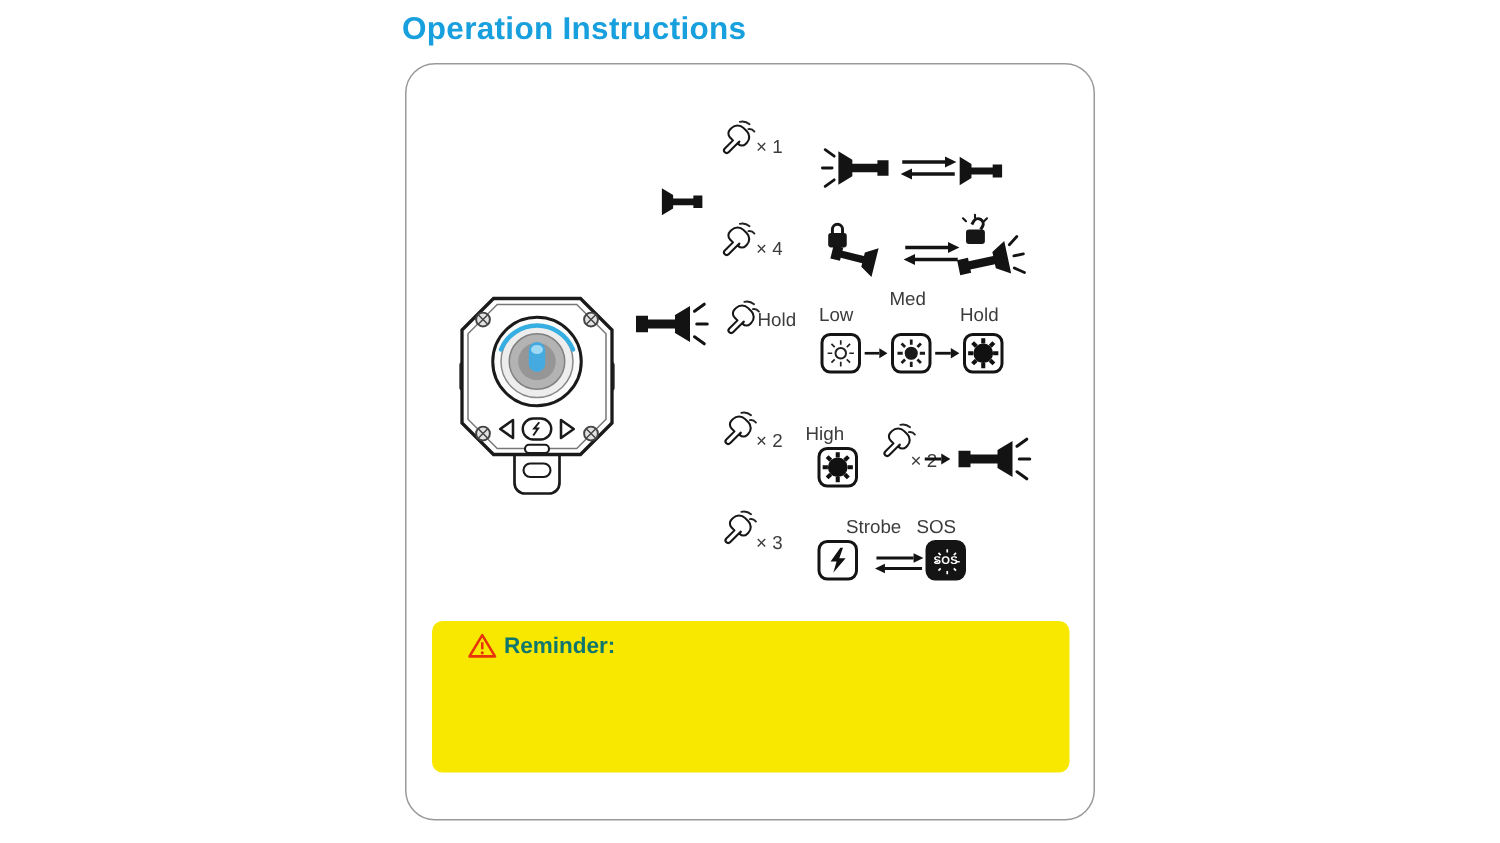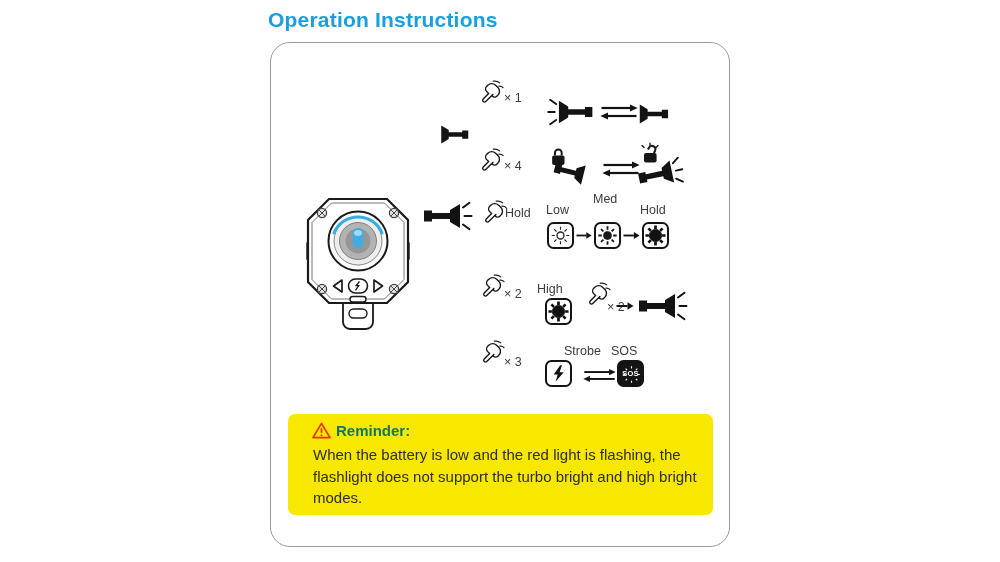--- a/index.html
+++ b/index.html
@@ -268,15 +268,14 @@
     <span class="sos-text">SOS</span>
   </div>
 
   <div class="reminder"></div>
   <svg class="icon" style="left:312px;top:422px" width="19" height="17" viewBox="0 0 20 18">
     <path d="M10 1.5 L19 16.5 H1 Z" fill="none" stroke="#e8330b" stroke-width="1.8" stroke-linejoin="round"></path>
     <line x1="10" y1="6.5" x2="10" y2="11.5" stroke="#e8330b" stroke-width="1.8"></line>
     <circle cx="10" cy="14" r="1.1" fill="#e8330b"></circle>
   </svg>
   <div class="rem-head">Reminder:</div>
-  <div class="rem-body">When the battery is low and the red light is flashing, the flashlight does not support the turbo bright and high bright modes.</div>
 
 </div>
 
 </body></html>

